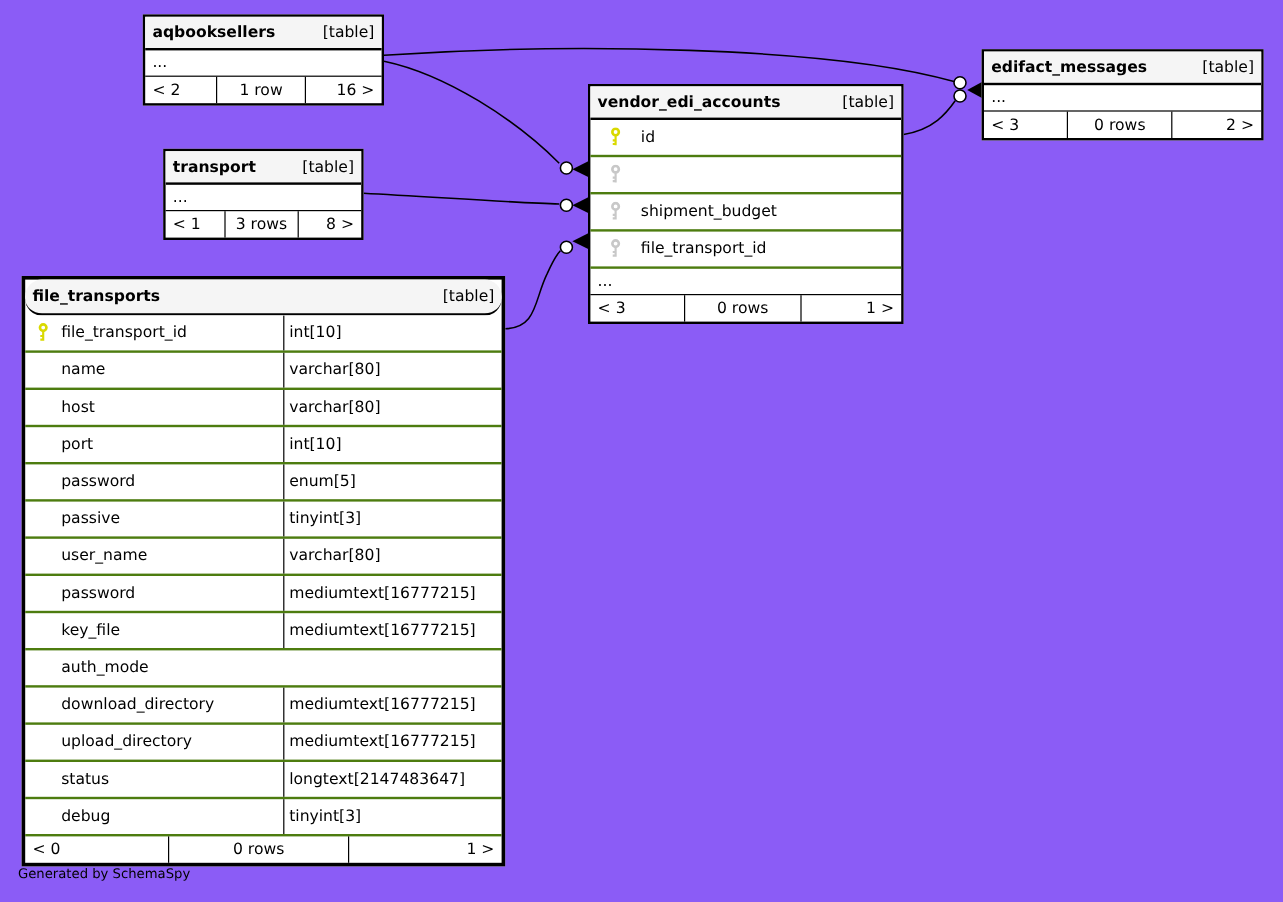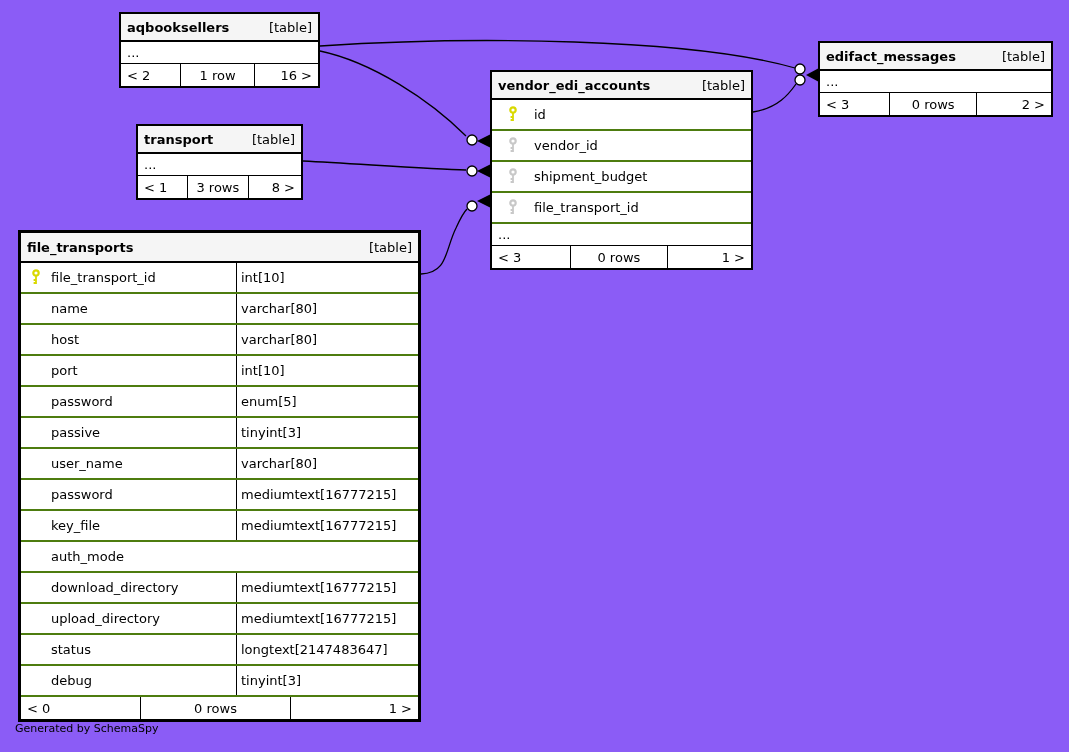--- a/index.html
+++ b/index.html
@@ -3,21 +3,21 @@
 <meta charset="utf-8">
 <style>
   html,body{margin:0;padding:0;background:#ffffff;}
   #canvas{position:relative;width:1069px;height:752px;background:#8b5cf6;overflow:hidden;
           font-family:"DejaVu Sans","Liberation Sans",sans-serif;font-size:13px;color:#000;}
   #wires{position:absolute;left:0;top:0;z-index:0;}
   .table{position:absolute;z-index:1;background:#fff;border:2px solid #000;box-sizing:border-box;}
   .table.ft{border-width:3px;}
   .hdr{display:flex;justify-content:space-between;align-items:center;background:#f5f5f5;
        border-bottom:2px solid #000;padding:2px 6px;height:22px;}
-  .table.ft .hdr{height:24px;}
+  .table.ft .hdr{height:24px;border-radius:14px;}
   .tname{font-weight:bold;}
   .ttag{font-weight:normal;}
   .dots{height:21px;display:flex;align-items:center;padding:0 6px;border-bottom:1px solid #000;}
   .colrow{display:flex;align-items:center;height:29px;border-bottom:2px solid #4d7c0f;}
   .keycell{width:30px;display:flex;justify-content:center;align-items:center;flex:none;}
   .vea .keycell{width:42px;}
   .colname{flex:1;}
   .coltype{width:182px;flex:none;border-left:1px solid #000;align-self:stretch;
            display:flex;align-items:center;padding-left:4px;box-sizing:border-box;}
   .nav{display:flex;height:22px;align-items:stretch;}
@@ -111,21 +111,20 @@
       </span>
       <span class="colname">id</span>
     </div>
     <div class="colrow">
       <span class="keycell">
         <svg class="keyicon fk" width="12" height="17" viewBox="0 0 12 17">
             <circle cx="6" cy="4" r="2.7" fill="none" stroke-width="2.2"></circle>
             <path d="M6 6.7 V15 M6 11 H3.6 M6 14 H3.6" fill="none" stroke-width="1.8"></path>
           </svg>
       </span>
-      <span class="colname">vendor_id</span>
     </div>
     <div class="colrow">
       <span class="keycell">
         <svg class="keyicon fk" width="12" height="17" viewBox="0 0 12 17">
             <circle cx="6" cy="4" r="2.7" fill="none" stroke-width="2.2"></circle>
             <path d="M6 6.7 V15 M6 11 H3.6 M6 14 H3.6" fill="none" stroke-width="1.8"></path>
           </svg>
       </span>
       <span class="colname">shipment_budget</span>
     </div>

